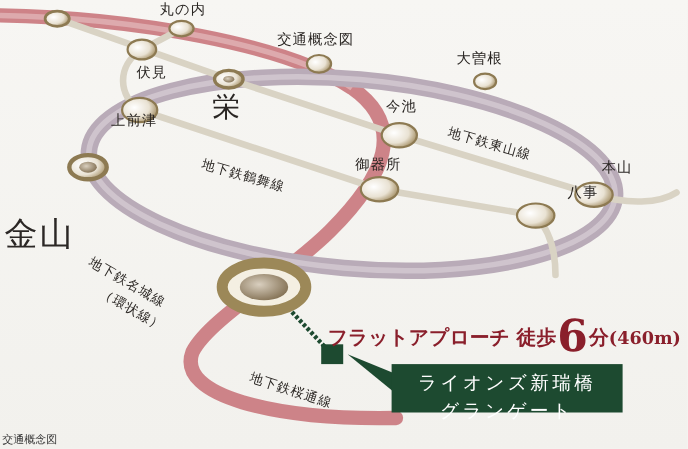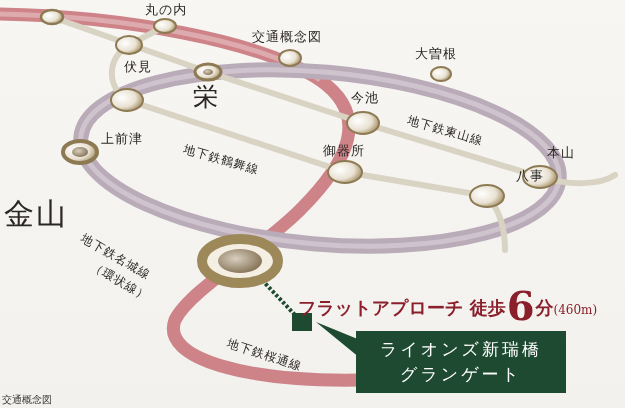--- a/index.html
+++ b/index.html
@@ -6,22 +6,22 @@
   body{width:625px;height:408px;overflow:hidden;background:#f5f4f1;font-family:"DejaVu Serif","Liberation Serif",serif;}
   #map{position:relative;width:625px;height:408px;background:linear-gradient(180deg,#f7f6f3 0%,#f2f1ed 100%);}
   svg.lines{position:absolute;left:0;top:0;}
   .lbl{position:absolute;color:#2a2623;white-space:nowrap;line-height:1;}
   .sm{font-size:13px;letter-spacing:1px;}
   .lg{font-size:30px;letter-spacing:2px;color:#2b2725;}
   .md{font-size:25px;letter-spacing:2px;}
   .line-lbl{position:absolute;font-size:12px;color:#2a2623;white-space:nowrap;transform-origin:left top;letter-spacing:1px;}
   .walk{position:absolute;left:298px;top:282px;color:#8a1f2b;font-size:18px;font-weight:bold;white-space:nowrap;}
   .walk .big{font-size:40px;font-weight:bold;vertical-align:-6px;margin:0 1px;}
-  .walk .dist{font-size:12px;font-weight:normal;}
-  .callout{position:absolute;left:356px;top:331px;width:210px;height:62px;background:#1d4a30;color:#fff;text-align:center;font-size:17px;letter-spacing:3px;line-height:25px;padding-top:6px;box-sizing:border-box;}
+  .walk .dist{font-size:16px;font-weight:bold;}
+  .callout{position:absolute;left:356px;top:331px;width:210px;height:44px;background:#1d4a30;color:#fff;text-align:center;font-size:17px;letter-spacing:3px;line-height:25px;padding-top:6px;box-sizing:border-box;}
   .caption{position:absolute;left:2px;top:393px;font-size:10px;color:#333;}
 </style>
 </head>
 <body>
 
 <div id="map">
   <svg class="lines" width="625" height="408" viewBox="0 0 625 408">
     <defs>
       <radialGradient id="stnFill" cx="35%" cy="40%" r="70%">
         <stop offset="0%" stop-color="#ffffff"></stop>
@@ -70,21 +70,21 @@
       <ellipse cx="240" cy="261" rx="38" ry="22" fill="#f4efe2" stroke="#9c8858" stroke-width="10"></ellipse>
       <ellipse cx="240" cy="261" rx="22" ry="12" fill="url(#stnCore)"></ellipse>
     </g>
   </svg>
 
   <span class="lbl sm" style="left:145px;top:3px;">丸の内</span>
   <span class="lbl sm" style="left:124px;top:60px;">伏見</span>
   <span class="lbl sm" style="left:252px;top:30px;">交通概念図</span>
   <span class="lbl md" style="left:193px;top:84px;">栄</span>
   <span class="lbl sm" style="left:415px;top:47px;">大曽根</span>
-  <span class="lbl sm" style="left:101px;top:132px;">上前津</span>
+  <span class="lbl sm" style="left:101px;top:104px;">上前津</span>
   <span class="lbl sm" style="left:351px;top:91px;">今池</span>
   <span class="lbl sm" style="left:323px;top:144px;">御器所</span>
   <span class="lbl sm" style="left:523px;top:146px;margin-left:24px;">本山</span>
   <span class="lbl lg" style="left:4px;top:167px;margin-top:32px;">金山</span>
   <span class="lbl sm" style="left:474px;top:169px;margin-left:42px;">八事</span>
 
   <span class="line-lbl" style="left:186px;top:141px;transform:rotate(16deg);">地下鉄鶴舞線</span>
   <span class="line-lbl" style="left:410px;top:112px;transform:rotate(16deg);">地下鉄東山線</span>
   <span class="line-lbl" style="left:86px;top:230px;transform:rotate(30deg);">地下鉄名城線</span>
   <span class="line-lbl" style="left:96px;top:258px;transform:rotate(30deg);">（環状線）</span>

